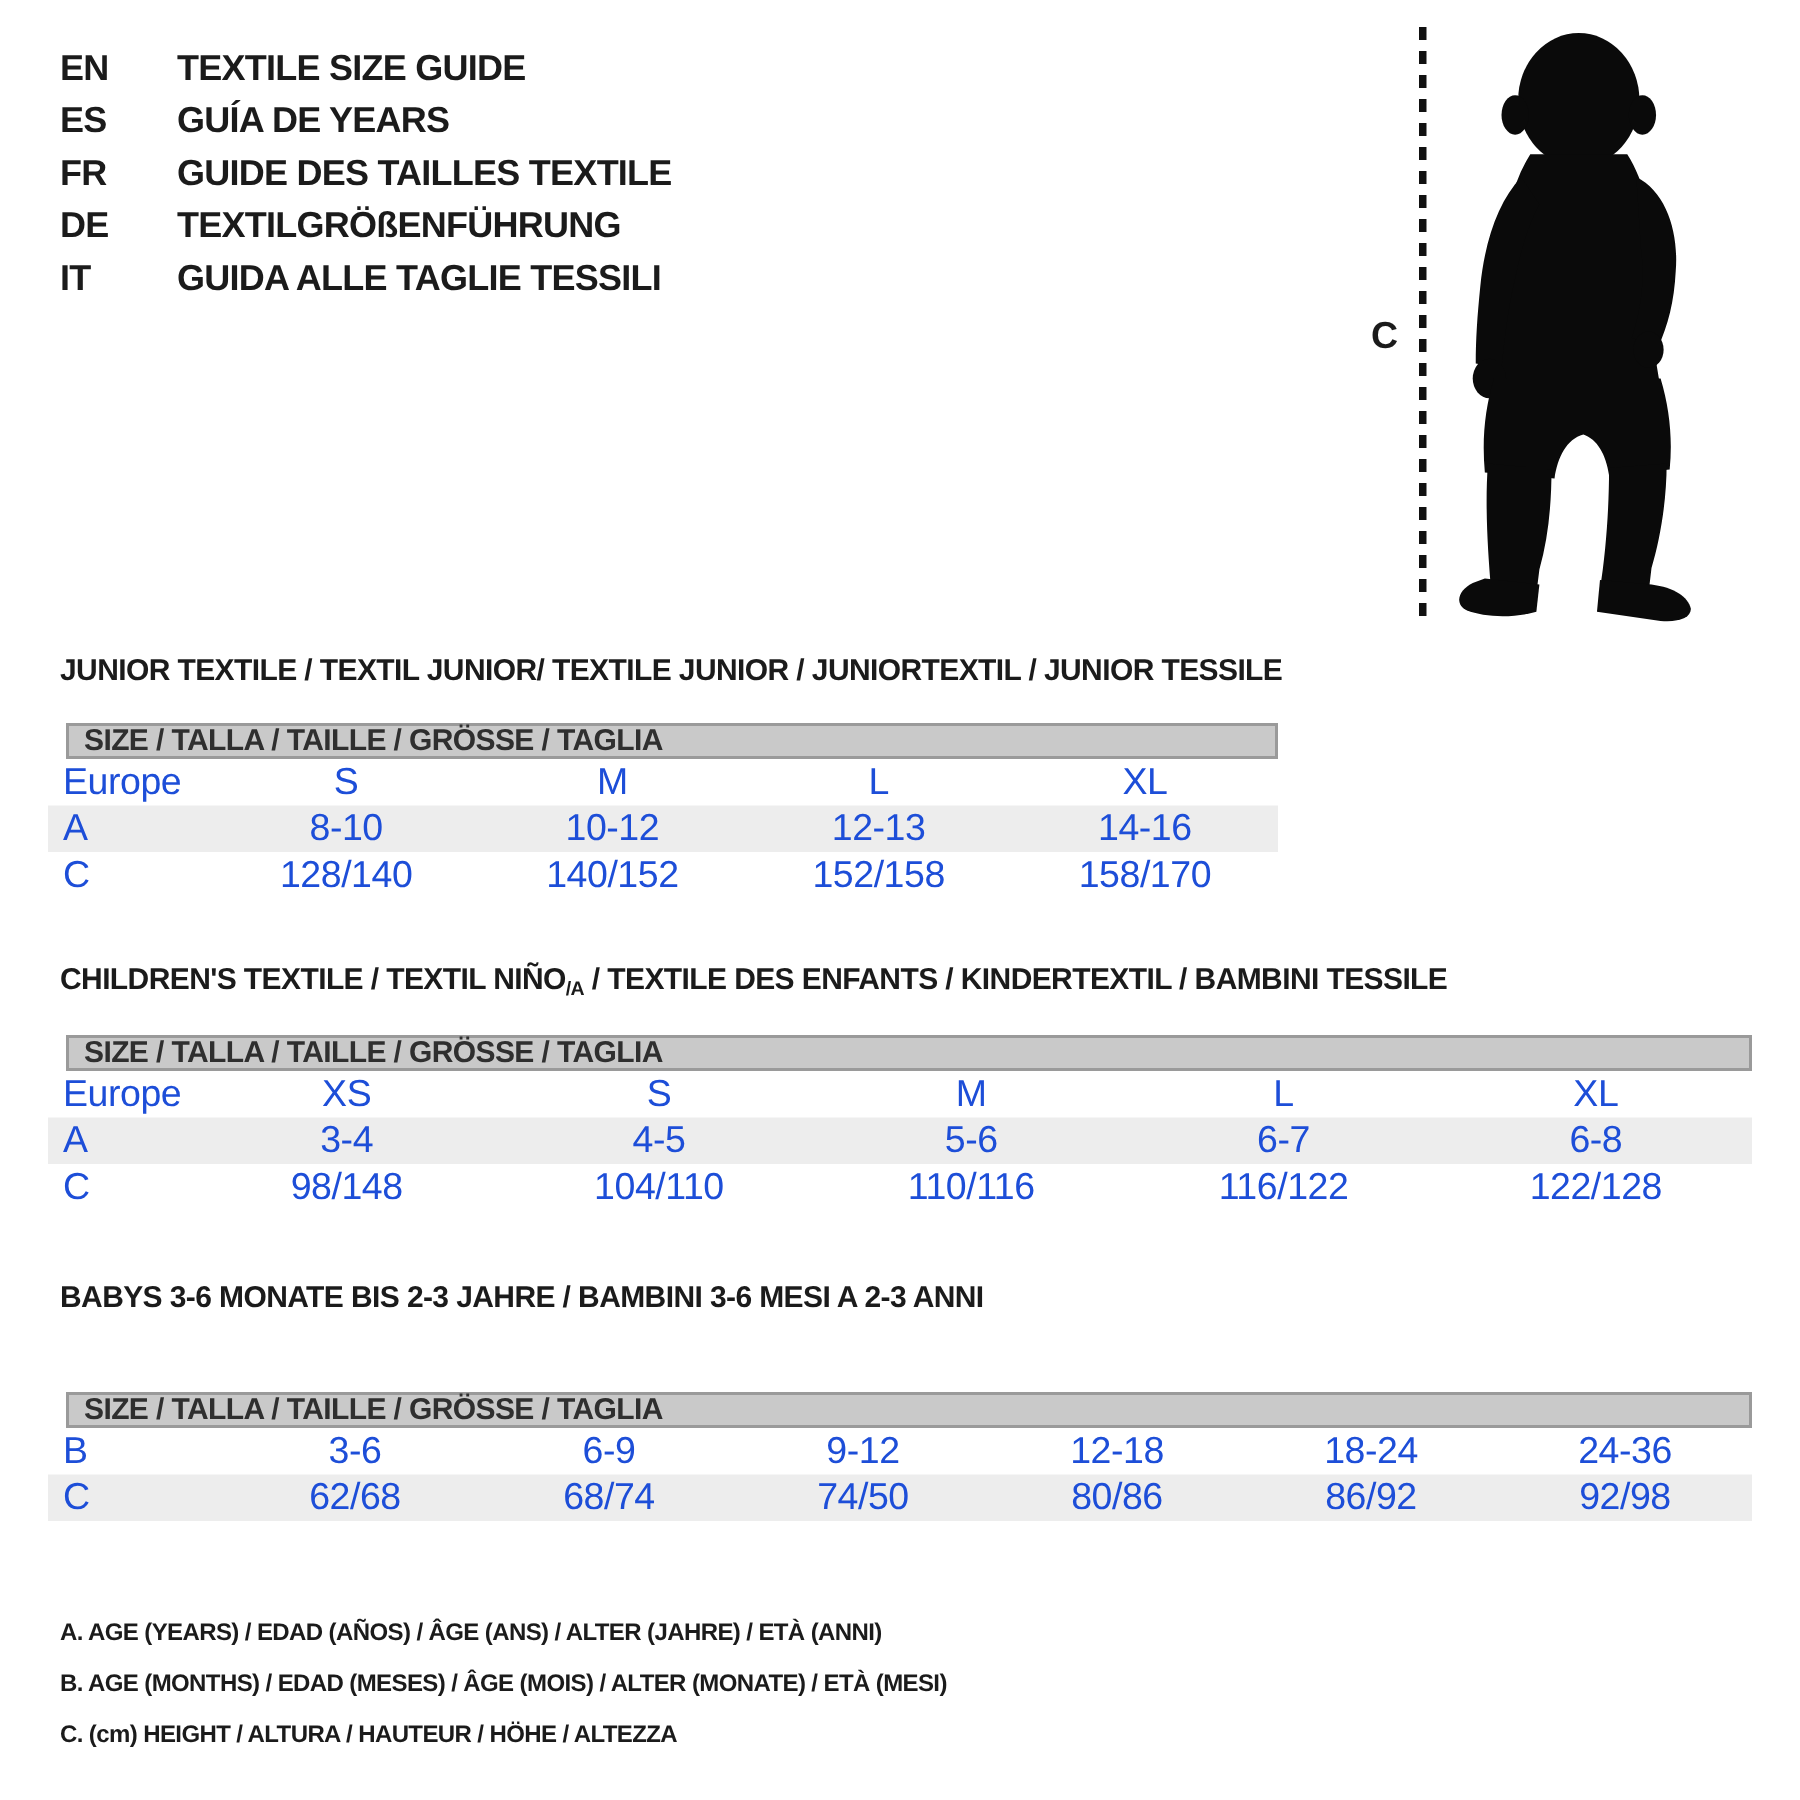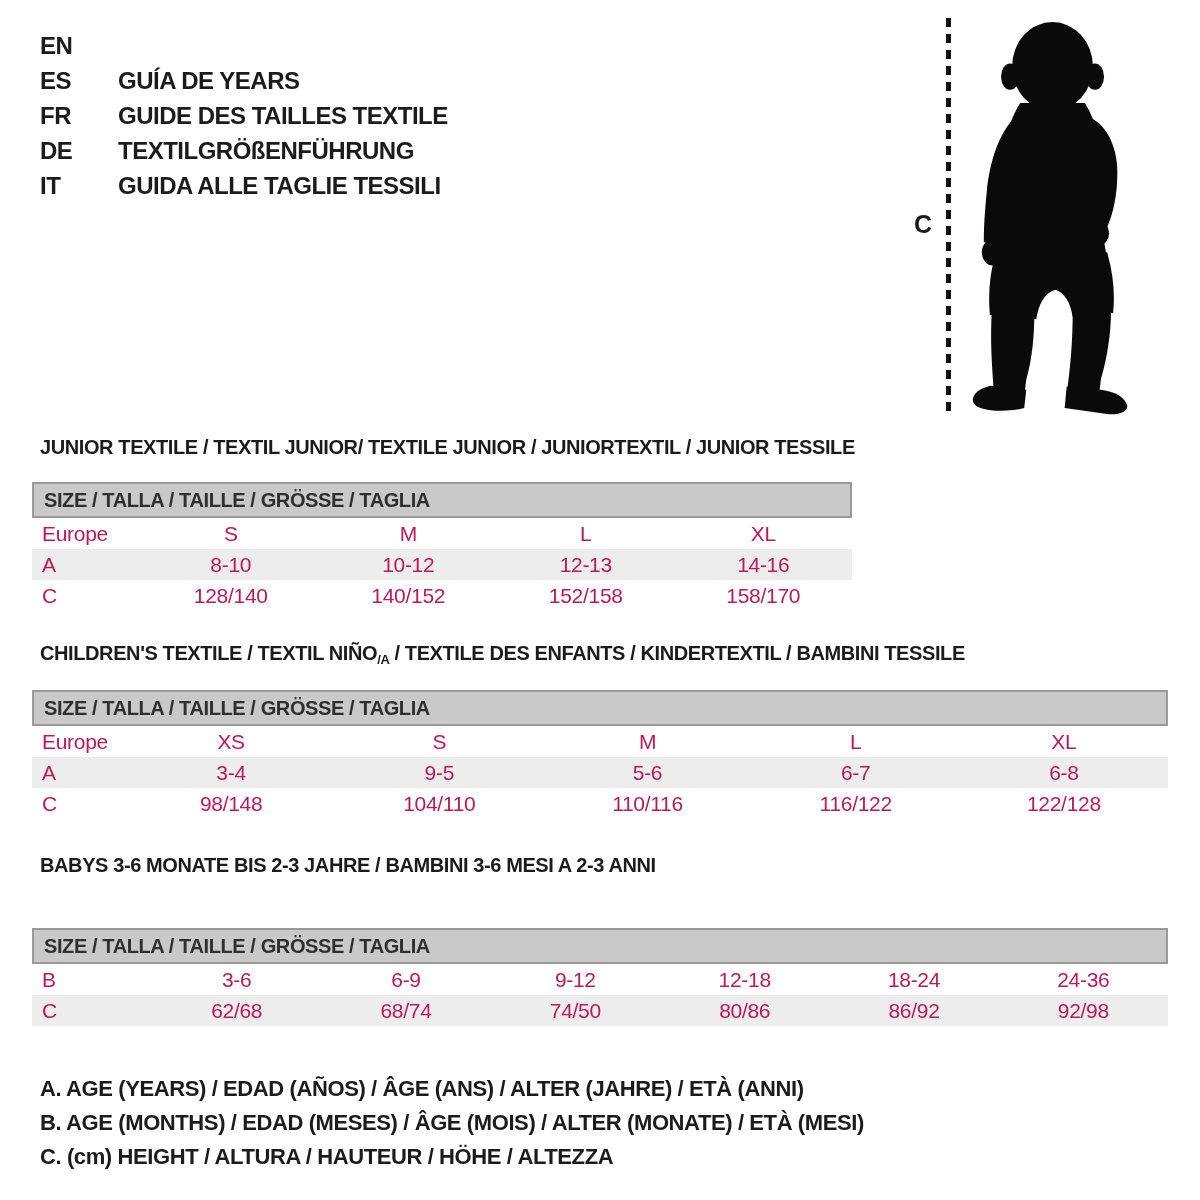--- a/index.html
+++ b/index.html
@@ -43,45 +43,47 @@
   .title-junior{left:40px;top:436px;}
   .title-children{left:40px;top:642px;}
   .title-babies{left:40px;top:849px;line-height:33px;}
 
   
   .size-table{left:32px;}
   .t-junior{top:482px;width:820px;}
   .t-children{top:690px;width:1136px;}
   .t-babies{top:928px;width:1136px;}
   .size-bar{
-    height:36px;background:var(--bar-bg);
+    height:24px;background:var(--bar-bg);
     border:2px solid var(--bar-border);
     display:flex;align-items:center;padding-left:10px;
     font-size:20px;font-weight:700;letter-spacing:-0.4px;color:#2f2f2f;
     white-space:nowrap;
-  }
-  .t-row{display:grid;align-items:center;height:31px;font-size:21px;letter-spacing:-0.3px;color:#be185d;}
+    margin-left:12px;
+  }
+  .t-row{display:grid;align-items:center;height:31px;font-size:25px;letter-spacing:-0.3px;color:#1d4ed8;}
   .t-row.shaded{background:var(--row-alt);}
   .t-row .rlabel{padding-left:10px;text-align:left;}
   .t-row .cell{text-align:center;}
   .t-junior .t-row{grid-template-columns:110px repeat(4,1fr);}
   .t-children .t-row{grid-template-columns:95px repeat(5,1fr);}
   .t-babies .t-row{grid-template-columns:120px repeat(6,1fr);}
   .hdr-row span{font-weight:400;}
 
   
   .legend{left:40px;top:1072px;line-height:34px;}
-  .legend div{font-size:22px;font-weight:700;letter-spacing:-0.4px;white-space:nowrap;}
+  .legend div{font-size:16px;font-weight:700;letter-spacing:-0.4px;white-space:nowrap;}
 </style>
 </head>
 <body>
 
 <div class="abs lang-block">
   <div class="lang-row">
     <span>EN</span>
+    <span>TEXTILE SIZE GUIDE</span>
   </div>
   <div class="lang-row">
     <span>ES</span>
     <span>GUÍA DE YEARS</span>
   </div>
   <div class="lang-row">
     <span>FR</span>
     <span>GUIDE DES TAILLES TEXTILE</span>
   </div>
   <div class="lang-row">
@@ -149,21 +151,21 @@
     <span class="rlabel">Europe</span>
     <span class="cell">XS</span>
     <span class="cell">S</span>
     <span class="cell">M</span>
     <span class="cell">L</span>
     <span class="cell">XL</span>
   </div>
   <div class="t-row shaded">
     <span class="rlabel">A</span>
     <span class="cell">3-4</span>
-    <span class="cell">9-5</span>
+    <span class="cell">4-5</span>
     <span class="cell">5-6</span>
     <span class="cell">6-7</span>
     <span class="cell">6-8</span>
   </div>
   <div class="t-row">
     <span class="rlabel">C</span>
     <span class="cell">98/148</span>
     <span class="cell">104/110</span>
     <span class="cell">110/116</span>
     <span class="cell">116/122</span>

